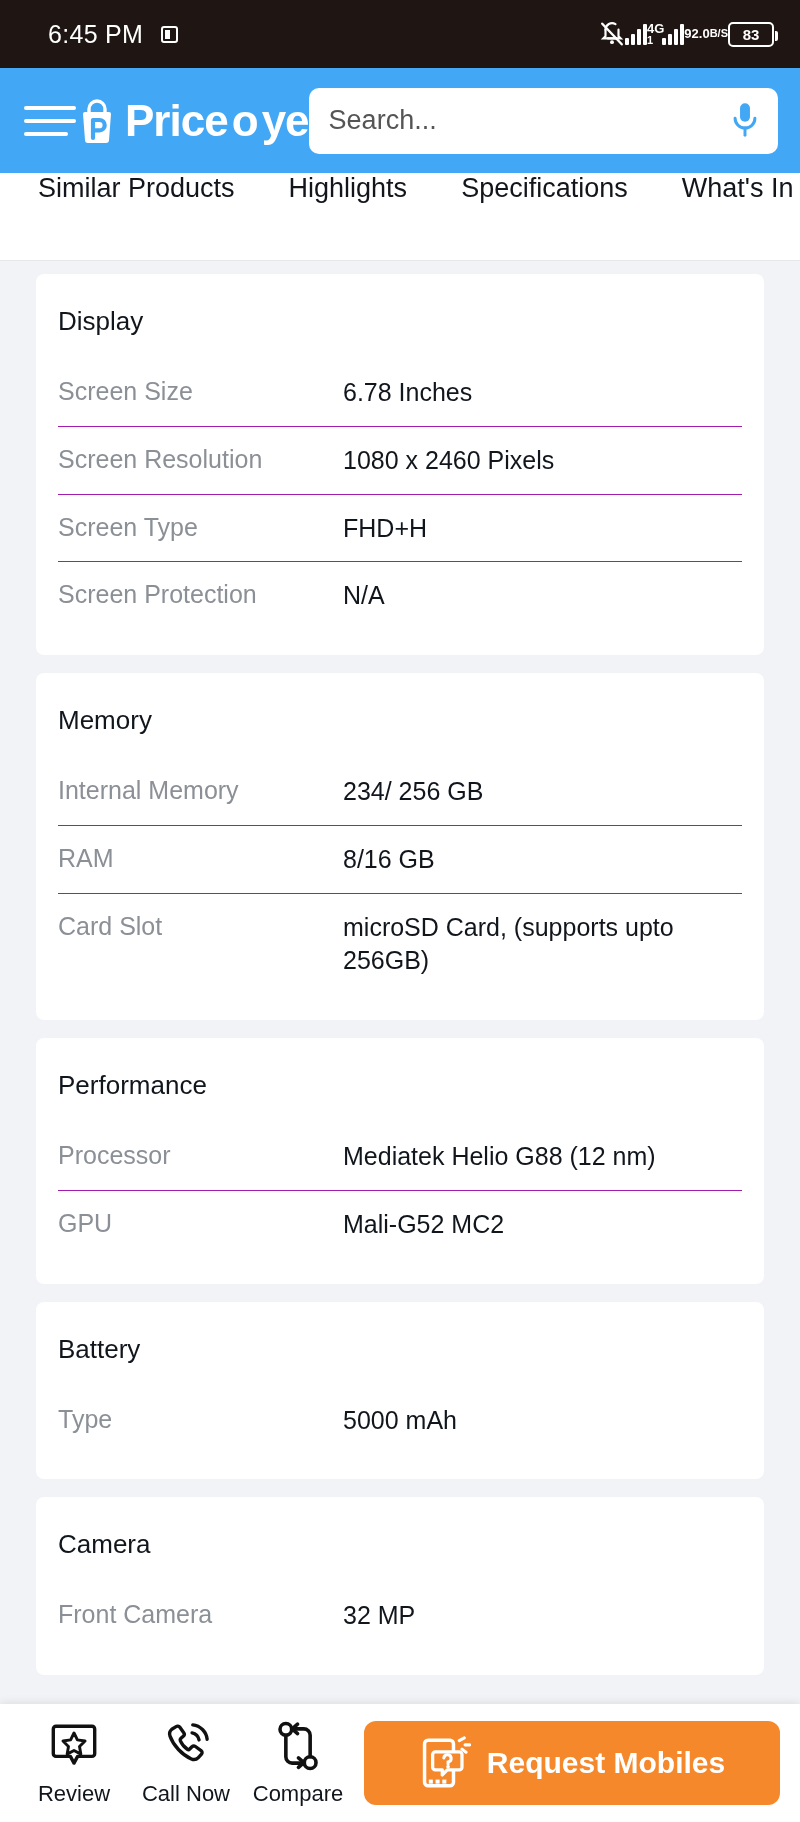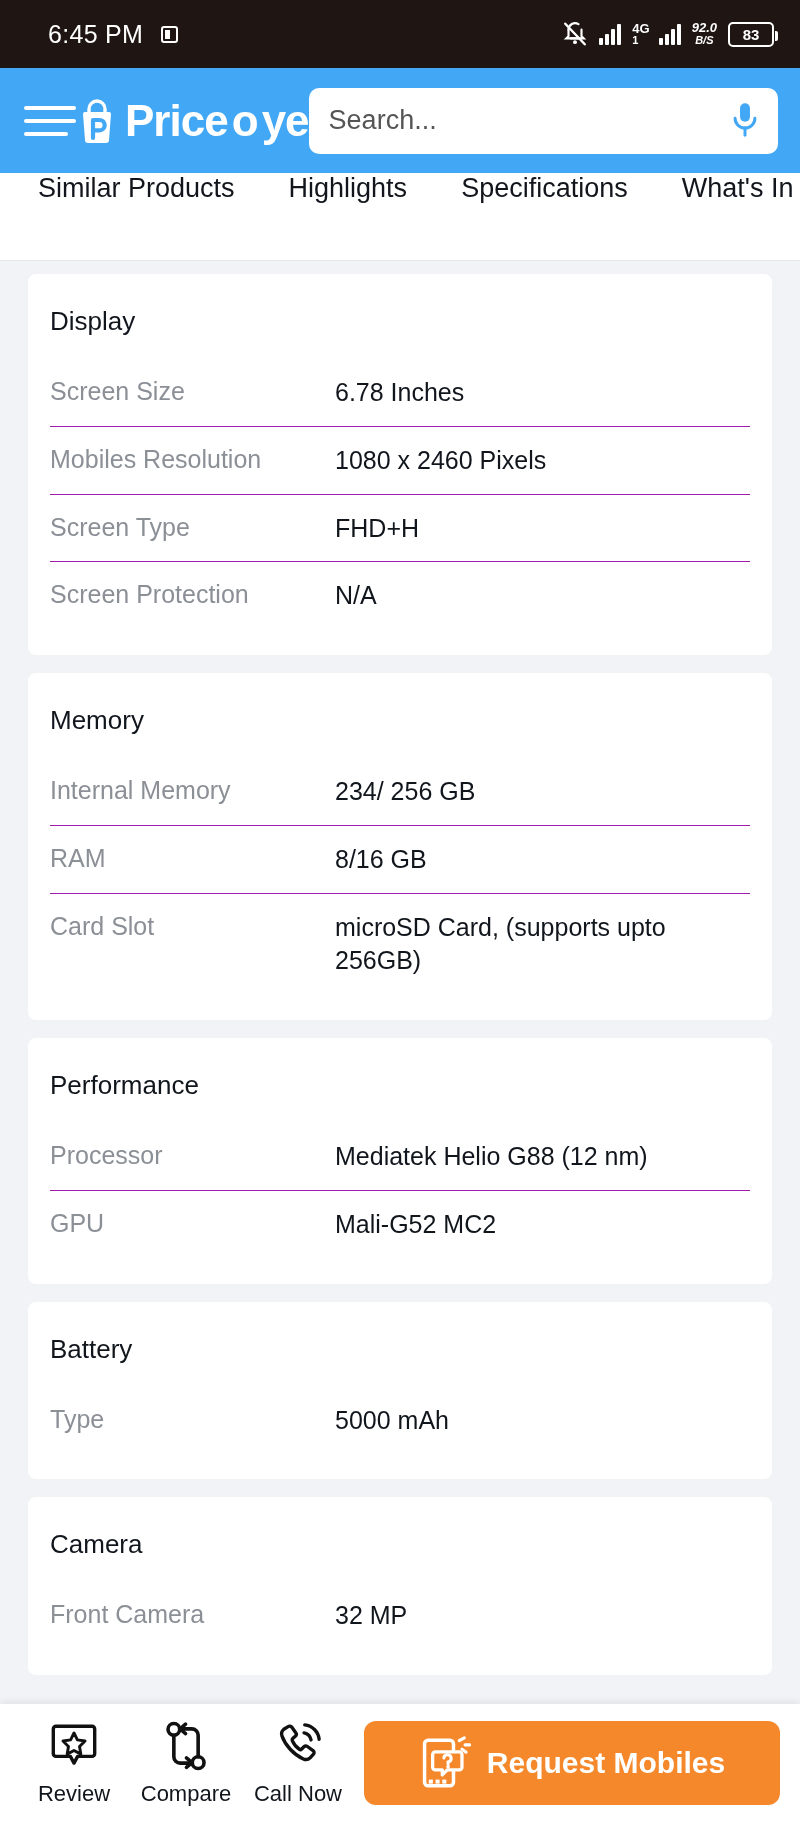--- a/index.html
+++ b/index.html
@@ -12,36 +12,36 @@
   }
 
   
   .statusbar{
     height:68px; background:#1f1613; color:#ffffff;
     display:flex; align-items:center; justify-content:space-between;
     padding:0 26px 0 48px;
   }
   .sb-left{ display:flex; align-items:center; gap:18px; }
   .sb-time{ font-size:25px; letter-spacing:.3px; }
-  .sb-right{ display:flex; align-items:center; gap:11px; }
+  .sb-right{ display:flex; align-items:center; }
   .sb-cast{ width:17px;height:17px; border:2.5px solid #fff; border-radius:3px;
             position:relative; }
   .sb-cast:after{ content:""; position:absolute; left:2px; top:2px;
             width:5px;height:9px; background:#fff; }
   .sb-bars{ display:flex; align-items:flex-end; gap:2px; height:22px; }
   .sb-bars i{ display:block; width:4px; background:#fff; border-radius:1px; }
   .sb-bars i:nth-child(1){height:7px}
   .sb-bars i:nth-child(2){height:11px}
   .sb-bars i:nth-child(3){height:16px}
   .sb-bars i:nth-child(4){height:21px}
   .sb-4g{ display:flex; flex-direction:column; align-items:flex-start;
           line-height:1; font-size:13px; font-weight:bold; margin-right:-2px;}
   .sb-4g span:last-child{ font-size:11px; }
-  .sb-speed{ display:flex; flex-direction:column; align-items:center;
-             line-height:1.05; font-size:13px; font-weight:bold;font-style:italic; }
+  .sb-speed{ display:flex; flex-direction:row; align-items:center;
+             line-height:1.05; font-size:13px; font-weight:bold; }
   .sb-speed span:last-child{ font-size:11px; }
   .sb-batt{
     width:46px;height:25px;border:2.5px solid #fff;border-radius:5px;
     display:flex;align-items:center;justify-content:center;
     font-size:15px;font-weight:bold;position:relative;
   }
   .sb-batt:after{content:"";position:absolute;right:-6px;top:7px;width:3px;
     height:10px;background:#fff;border-radius:0 2px 2px 0;}
 
   
@@ -84,21 +84,21 @@
   .tabsbar{
     background:#fff; height:88px; display:flex; align-items:flex-start;
     padding-left:38px; gap:54px; overflow:hidden; white-space:nowrap;
     border-bottom:1px solid #e6e8ec;
   }
   .tab{ font-size:27px; color:#12161c; cursor:pointer; flex:0 0 auto; }
 
   
   .content{
     position:absolute; left:0; right:0; top:262px; bottom:118px;
-    background:#f1f3f6; overflow:hidden; padding:0 28px;
+    background:#f1f3f6; overflow:hidden; padding:0 36px;
   }
   .card{
     background:#fff; border-radius:8px; margin-top:18px; padding:32px 22px 26px 22px;
   }
   .card:first-child{ margin-top:12px; }
   .card-title{ font-size:26px; color:#11161d; margin-bottom:22px; }
   .row{
     display:flex; align-items:flex-start; padding:17px 0 16px 0;
     border-bottom:1px solid #a21caf;
   }
@@ -211,21 +211,21 @@
 
 <div class="content">
 
   <div class="card">
     <div class="card-title">Display</div>
     <div class="row">
       <div class="row-label">Screen Size</div>
       <div class="row-value">6.78 Inches</div>
     </div>
     <div class="row">
-      <div class="row-label">Mobiles Resolution</div>
+      <div class="row-label">Screen Resolution</div>
       <div class="row-value">1080 x 2460 Pixels</div>
     </div>
     <div class="row">
       <div class="row-label">Screen Type</div>
       <div class="row-value">FHD+H</div>
     </div>
     <div class="row">
       <div class="row-label">Screen Protection</div>
       <div class="row-value">N/A</div>
     </div>
@@ -278,41 +278,41 @@
 </div>
 
 <div class="bottombar">
 
   <div class="bnav">
     <svg width="54" height="54" viewBox="0 0 24 24">
       <path d="M4 3.2h16a1.2 1.2 0 0 1 1.2 1.2v11a1.2 1.2 0 0 1 -1.2 1.2h-6.4l-1.6 3-1.6-3H4a1.2 1.2 0 0 1 -1.2 -1.2v-11A1.2 1.2 0 0 1 4 3.2z" fill="none" stroke="#111" stroke-width="1.5" stroke-linejoin="round"></path>
       <path d="M12 6.2l1.5 3.1 3.4.5-2.45 2.4.58 3.4L12 14l-3.03 1.6.58-3.4L7.1 9.8l3.4-.5z" fill="none" stroke="#111" stroke-width="1.3" stroke-linejoin="round"></path>
     </svg>
     <div class="bnav-label">Review</div>
+  </div>
+
+  <div class="bnav">
+    <svg width="54" height="54" viewBox="0 0 24 24">
+      <path d="M7.6 3.4c.5-.4 1.2-.3 1.6.2l1.8 2.5c.35.5.27 1.2-.2 1.6l-1.1.9c-.3.25-.4.65-.25 1 .55 1.3 1.75 2.9 3.15 3.85.33.23.77.18 1.04-.1l1-1c.42-.42 1.08-.47 1.55-.12l2.5 1.8c.53.38.63 1.13.2 1.6l-1.4 1.5c-.8.85-2.05 1.1-3.1.62-2-.9-4.1-2.4-5.75-4.2C6.95 11.7 5.6 9.6 4.9 7.6c-.4-1.1-.08-2.3.8-3.05z" fill="none" stroke="#111" stroke-width="1.5" stroke-linejoin="round"></path>
+      <path d="M15 2.6a7.2 7.2 0 0 1 6.4 6.4" fill="none" stroke="#111" stroke-width="1.5" stroke-linecap="round"></path>
+      <path d="M14.7 6.2a4 4 0 0 1 3.1 3.1" fill="none" stroke="#111" stroke-width="1.5" stroke-linecap="round"></path>
+    </svg>
+    <div class="bnav-label">Call Now</div>
   </div>
 
   <div class="bnav">
     <svg width="54" height="54" viewBox="0 0 24 24">
       <circle cx="6.6" cy="4.6" r="2.6" fill="none" stroke="#111" stroke-width="1.6"></circle>
       <circle cx="17.4" cy="19.4" r="2.6" fill="none" stroke="#111" stroke-width="1.6"></circle>
       <path d="M6.6 7.2v9.6a2.8 2.8 0 0 0 2.8 2.8h5.4" fill="none" stroke="#111" stroke-width="1.6" stroke-linecap="round"></path>
       <path d="M12.2 17.3l2.4 2.1-2.4 2.1" fill="none" stroke="#111" stroke-width="1.6" stroke-linecap="round" stroke-linejoin="round"></path>
       <path d="M17.4 16.8V7.2a2.8 2.8 0 0 0 -2.8 -2.8H9.2" fill="none" stroke="#111" stroke-width="1.6" stroke-linecap="round"></path>
       <path d="M11.8 2.3L9.4 4.4l2.4 2.1" fill="none" stroke="#111" stroke-width="1.6" stroke-linecap="round" stroke-linejoin="round"></path>
     </svg>
     <div class="bnav-label">Compare</div>
-  </div>
-
-  <div class="bnav">
-    <svg width="54" height="54" viewBox="0 0 24 24">
-      <path d="M7.6 3.4c.5-.4 1.2-.3 1.6.2l1.8 2.5c.35.5.27 1.2-.2 1.6l-1.1.9c-.3.25-.4.65-.25 1 .55 1.3 1.75 2.9 3.15 3.85.33.23.77.18 1.04-.1l1-1c.42-.42 1.08-.47 1.55-.12l2.5 1.8c.53.38.63 1.13.2 1.6l-1.4 1.5c-.8.85-2.05 1.1-3.1.62-2-.9-4.1-2.4-5.75-4.2C6.95 11.7 5.6 9.6 4.9 7.6c-.4-1.1-.08-2.3.8-3.05z" fill="none" stroke="#111" stroke-width="1.5" stroke-linejoin="round"></path>
-      <path d="M15 2.6a7.2 7.2 0 0 1 6.4 6.4" fill="none" stroke="#111" stroke-width="1.5" stroke-linecap="round"></path>
-      <path d="M14.7 6.2a4 4 0 0 1 3.1 3.1" fill="none" stroke="#111" stroke-width="1.5" stroke-linecap="round"></path>
-    </svg>
-    <div class="bnav-label">Call Now</div>
   </div>
 
   <div class="request-btn">
     <svg width="52" height="54" viewBox="0 0 26 28">
       <rect x="2.4" y="2.2" width="15" height="23.6" rx="1.8" fill="none" stroke="#fff" stroke-width="1.8"></rect>
       <rect x="4.6" y="22.6" width="2.1" height="2.1" fill="#fff"></rect>
       <rect x="8.1" y="22.6" width="2.1" height="2.1" fill="#fff"></rect>
       <rect x="11.6" y="22.6" width="2.1" height="2.1" fill="#fff"></rect>
       <path d="M8 8.2h12.4a1.4 1.4 0 0 1 1.4 1.4v6.6a1.4 1.4 0 0 1 -1.4 1.4h-6.2l-2.6 2.6v-2.6H8a1.4 1.4 0 0 1 -1.4 -1.4V9.6A1.4 1.4 0 0 1 8 8.2z" fill="#f5882b" stroke="#fff" stroke-width="1.7" stroke-linejoin="round"></path>
       <path d="M12.4 11.4a1.9 1.9 0 1 1 2.2 2.1v1.1" fill="none" stroke="#fff" stroke-width="1.6" stroke-linecap="round"></path>

